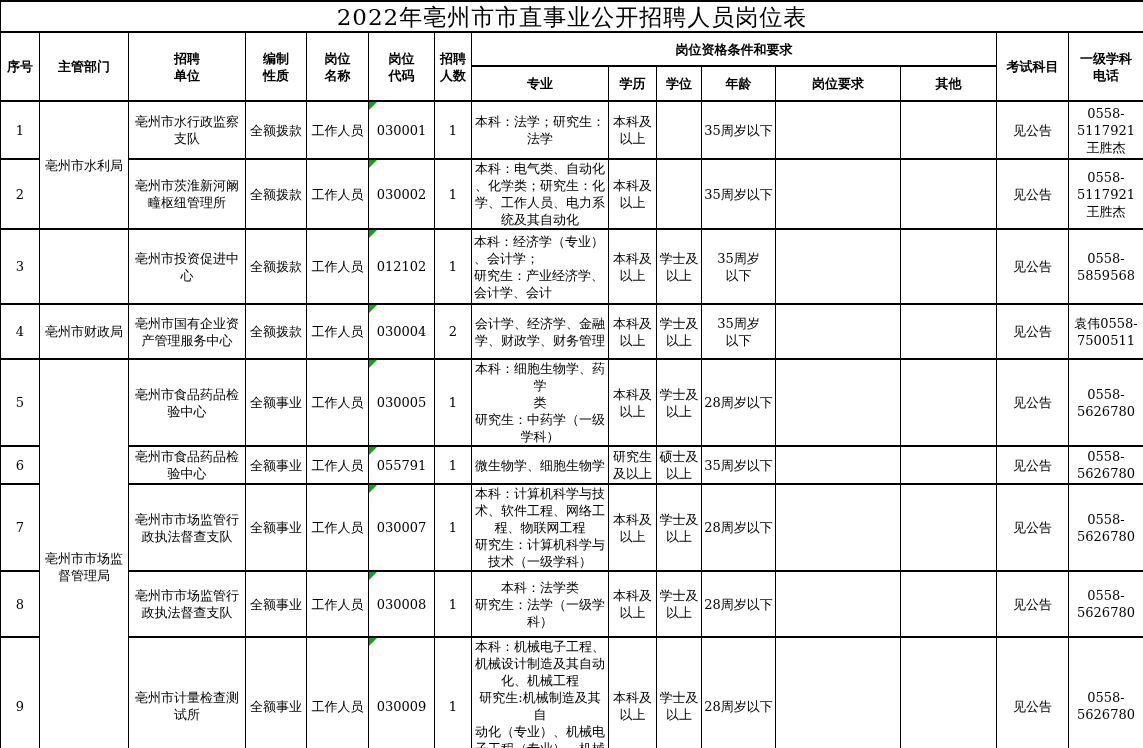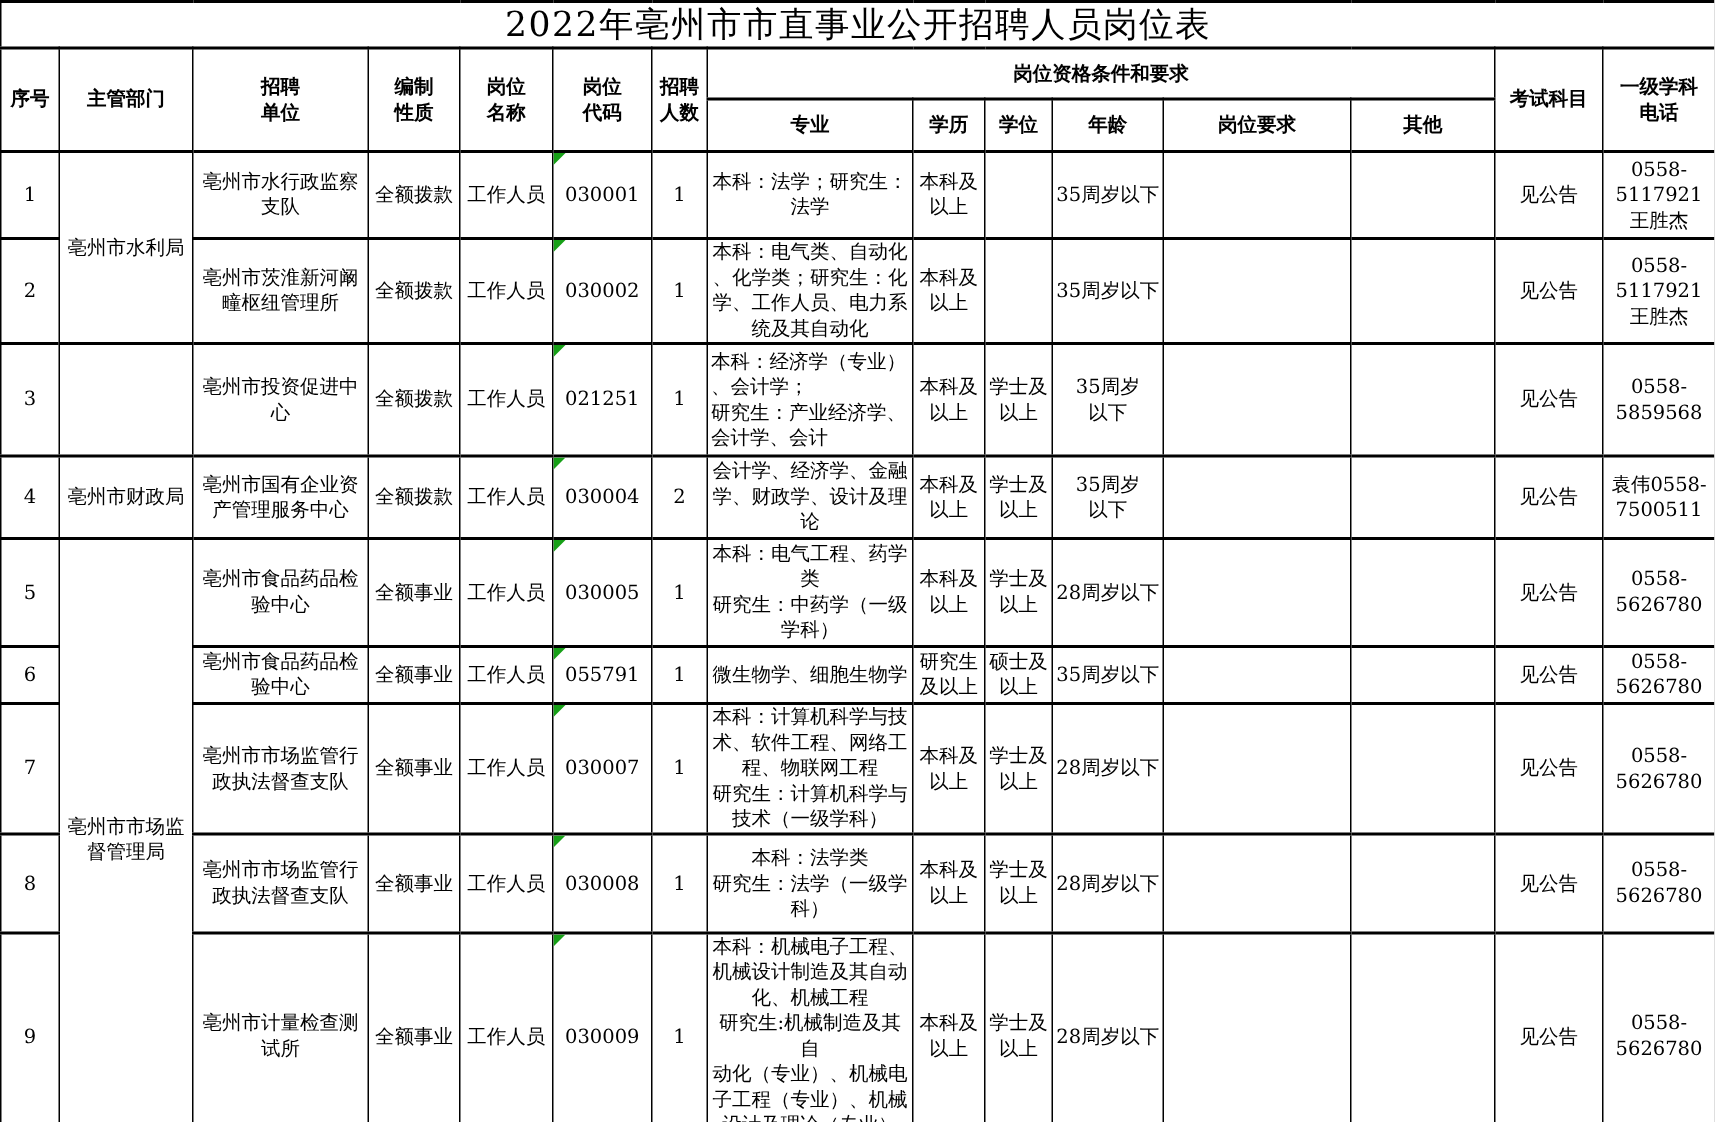--- a/index.html
+++ b/index.html
@@ -134,21 +134,21 @@
 5117921
 王胜杰</td>
     </tr>
     <tr style="height:75px">
       <td>3</td>
       <td></td>
       <td>亳州市投资促进中
 心</td>
       <td>全额拨款</td>
       <td>工作人员</td>
-      <td class="rel"><span class="tri"></span><span>021251</span></td>
+      <td class="rel"><span class="tri"></span><span>012102</span></td>
       <td>1</td>
       <td class="al">本科：经济学（专业）
 、会计学；
 研究生：产业经济学、
 会计学、会计</td>
       <td>本科及
 以上</td>
       <td>学士及
 以上</td>
       <td>35周岁
@@ -162,21 +162,21 @@
     <tr style="height:55px">
       <td>4</td>
       <td>亳州市财政局</td>
       <td>亳州市国有企业资
 产管理服务中心</td>
       <td>全额拨款</td>
       <td>工作人员</td>
       <td class="rel"><span class="tri"></span><span>030004</span></td>
       <td>2</td>
       <td>会计学、经济学、金融
-学、财政学、设计及理论</td>
+学、财政学、财务管理</td>
       <td>本科及
 以上</td>
       <td>学士及
 以上</td>
       <td>35周岁
 以下</td>
       <td></td>
       <td></td>
       <td>见公告</td>
       <td>袁伟0558-
@@ -185,21 +185,21 @@
     <tr style="height:72px">
       <td>5</td>
       <td rowspan="5">亳州市市场监
 督管理局</td>
       <td>亳州市食品药品检
 验中心</td>
       <td>全额事业</td>
       <td>工作人员</td>
       <td class="rel"><span class="tri"></span><span>030005</span></td>
       <td>1</td>
-      <td>本科：电气工程、药学
+      <td>本科：细胞生物学、药学
 类
 研究生：中药学（一级
 学科）</td>
       <td>本科及
 以上</td>
       <td>学士及
 以上</td>
       <td>28周岁以下</td>
       <td></td>
       <td></td>

